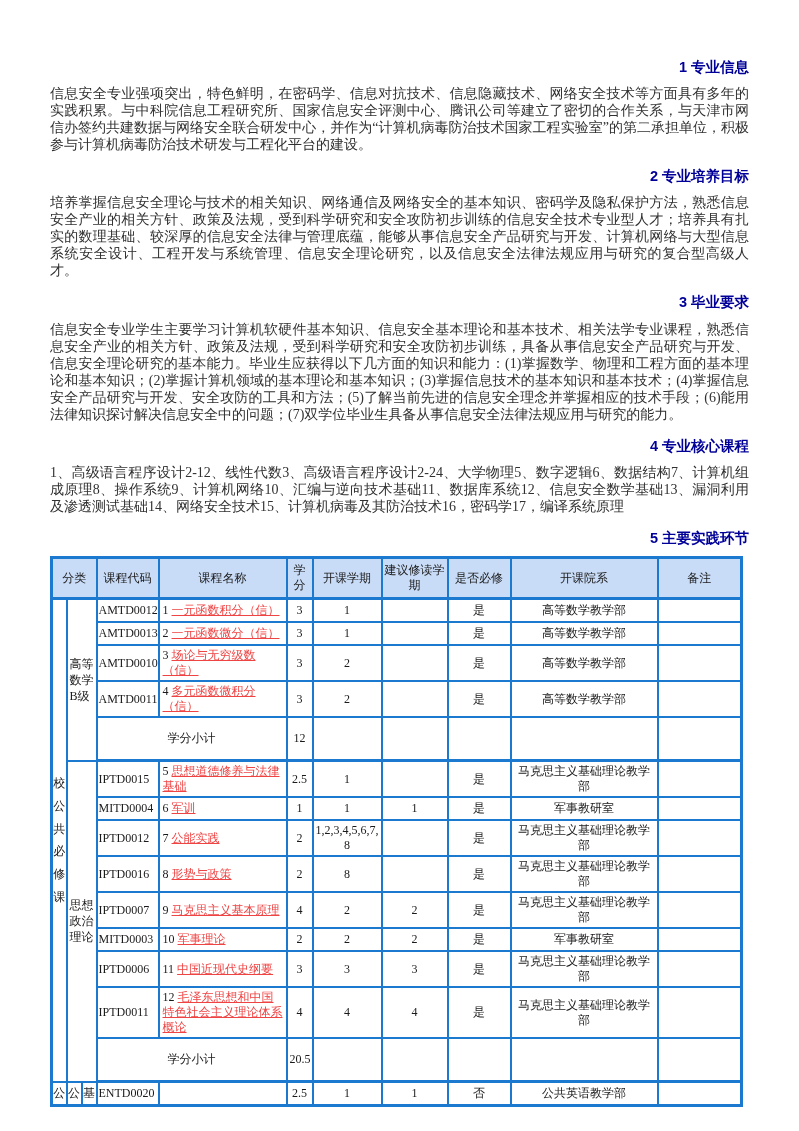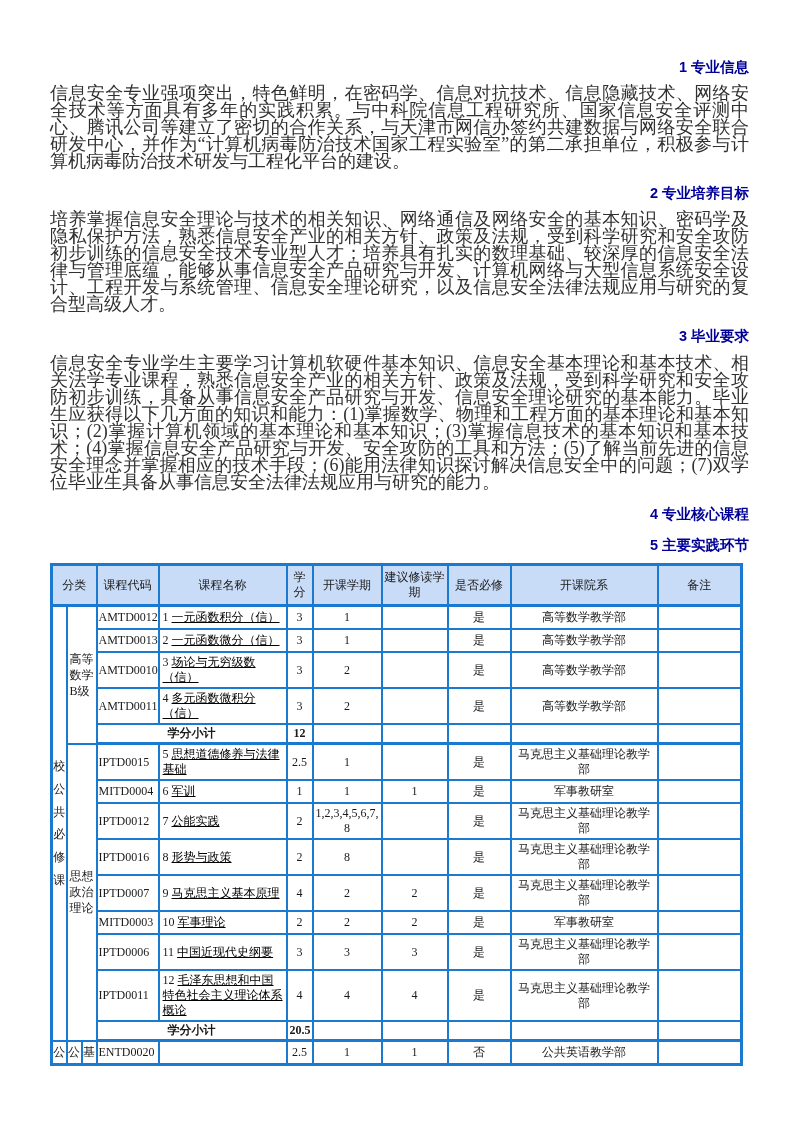--- a/index.html
+++ b/index.html
@@ -3,53 +3,54 @@
 <meta charset="utf-8">
 <style>
   html,body{margin:0;padding:0;background:#fff;}
   body{width:799px;height:1131px;overflow:hidden;
        font-family:"Liberation Serif","DejaVu Serif",serif;color:#2e2e2e;}
   .page{padding:44px 50px 0 50px;}
   .doc-title{text-align:center;color:#000099;font-family:"Liberation Sans","DejaVu Sans",sans-serif;
        font-weight:bold;font-size:17px;line-height:1.12;margin-bottom:8px;}
   h2.sec{color:#000099;font-family:"Liberation Sans","DejaVu Sans",sans-serif;
        font-size:14.5px;font-weight:bold;margin:16px 0 10px 0;line-height:1.05;text-align:right;}
-  p.body{font-size:18px;line-height:17px;text-align:justify;margin:0;color:#303030;}
+  p.body{font-size:14px;line-height:17px;text-align:justify;margin:0;color:#303030;}
 
   table.curr{border-collapse:collapse;table-layout:fixed;width:690px;margin-top:6px;
        font-size:12px;color:#1a1a1a;border:3px solid #1b7ad0;}
   .curr th,.curr td{border:2px solid #1b7ad0;padding:2px 2px;text-align:center;
        vertical-align:middle;line-height:1.25;overflow:hidden;}
   .curr thead th{background:#c9dcf7;font-weight:normal;border-bottom-width:3px;padding:4px 2px;}
   td.code{text-align:left;padding:2px 1px;}
   td.name{text-align:left;padding:2px 3px;}
   td.cat{padding:0;}
   .vlabel{width:12px;margin:0 auto;word-break:break-all;line-height:1.9;text-align:center;}
   .glabel{width:24px;margin:0 auto;word-break:break-all;line-height:1.35;text-align:left;}
-  a.course{color:#000000;text-decoration:underline;}
+  a.course{color:#ef4444;text-decoration:underline;}
   .wrapnum{word-break:break-all;}
-  tr.sub td{font-weight:bold;border-bottom-width:3px;padding:1px 2px;}
+  tr.sub td{font-weight:normal;border-bottom-width:3px;padding:13px 2px;}
   td.minh{height:17px;}
 </style>
 </head>
 <body>
 
 <div class="page">
 
 
   <h2 class="sec">1 专业信息</h2>
   <p class="body">信息安全专业强项突出，特色鲜明，在密码学、信息对抗技术、信息隐藏技术、网络安全技术等方面具有多年的实践积累。与中科院信息工程研究所、国家信息安全评测中心、腾讯公司等建立了密切的合作关系，与天津市网信办签约共建数据与网络安全联合研发中心，并作为“计算机病毒防治技术国家工程实验室”的第二承担单位，积极参与计算机病毒防治技术研发与工程化平台的建设。</p>
 
   <h2 class="sec">2 专业培养目标</h2>
   <p class="body">培养掌握信息安全理论与技术的相关知识、网络通信及网络安全的基本知识、密码学及隐私保护方法，熟悉信息安全产业的相关方针、政策及法规，受到科学研究和安全攻防初步训练的信息安全技术专业型人才；培养具有扎实的数理基础、较深厚的信息安全法律与管理底蕴，能够从事信息安全产品研究与开发、计算机网络与大型信息系统安全设计、工程开发与系统管理、信息安全理论研究，以及信息安全法律法规应用与研究的复合型高级人才。</p>
 
   <h2 class="sec">3 毕业要求</h2>
   <p class="body">信息安全专业学生主要学习计算机软硬件基本知识、信息安全基本理论和基本技术、相关法学专业课程，熟悉信息安全产业的相关方针、政策及法规，受到科学研究和安全攻防初步训练，具备从事信息安全产品研究与开发、信息安全理论研究的基本能力。毕业生应获得以下几方面的知识和能力：(1)掌握数学、物理和工程方面的基本理论和基本知识；(2)掌握计算机领域的基本理论和基本知识；(3)掌握信息技术的基本知识和基本技术；(4)掌握信息安全产品研究与开发、安全攻防的工具和方法；(5)了解当前先进的信息安全理念并掌握相应的技术手段；(6)能用法律知识探讨解决信息安全中的问题；(7)双学位毕业生具备从事信息安全法律法规应用与研究的能力。</p>
 
   <h2 class="sec">4 专业核心课程</h2>
+  <p class="body">1、高级语言程序设计2-12、线性代数3、高级语言程序设计2-24、大学物理5、数字逻辑6、数据结构7、计算机组成原理8、操作系统9、计算机网络10、汇编与逆向技术基础11、数据库系统12、信息安全数学基础13、漏洞利用及渗透测试基础14、网络安全技术15、计算机病毒及其防治技术16，密码学17，编译系统原理</p>
 
   <h2 class="sec">5 主要实践环节</h2>
 
 
   <table class="curr">
     <colgroup>
       <col style="width:15px">
         <col style="width:15px">
         <col style="width:15px">
       <col style="width:62px">

